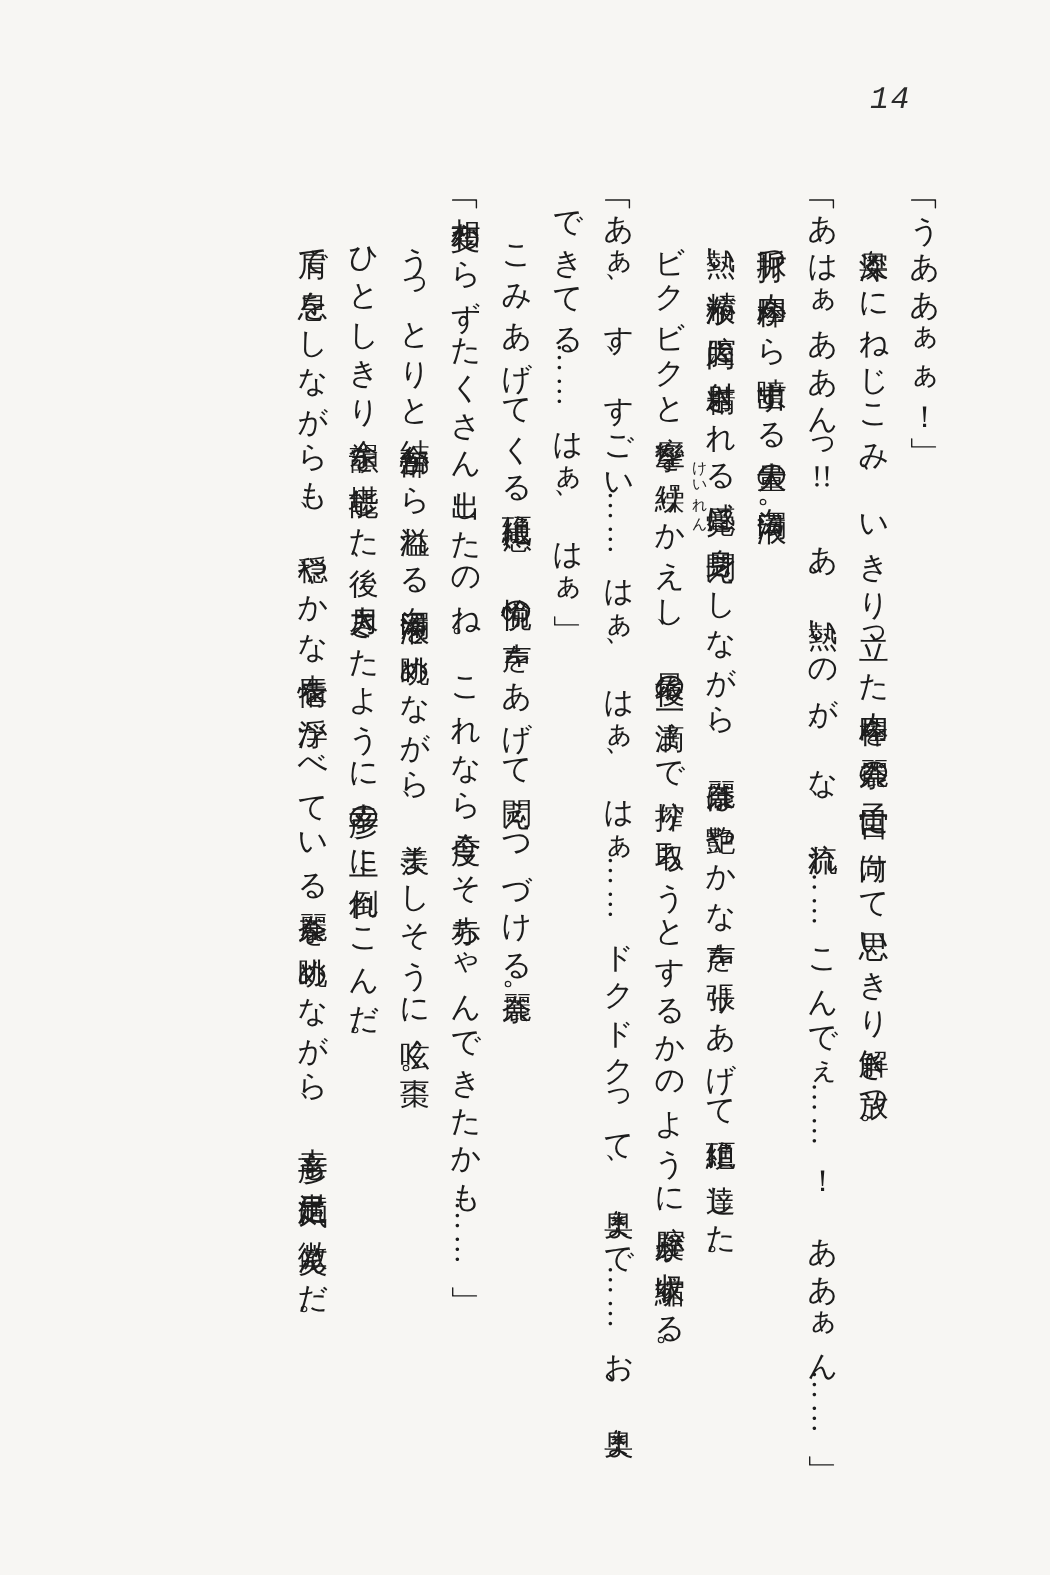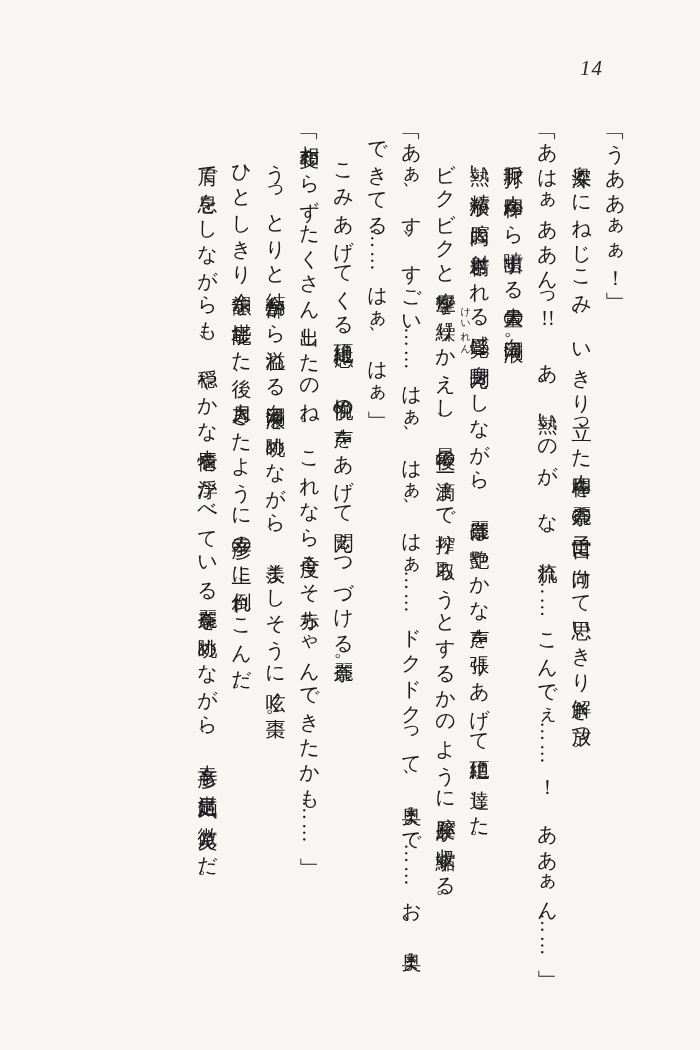--- a/index.html
+++ b/index.html
@@ -11,21 +11,21 @@
   .page {
     position: relative;
     width: 700px; height: 1050px;
     background: #f7f6f3;
     overflow: hidden;
     color: #1c1c1c;
   }
   .page-number {
     position: absolute;
     top: 56px; left: 580px;
-    font-family: Liberation Serif, serif;
+    font-family: Liberation Mono, monospace;
     font-style: italic;
     font-size: 21px;
     letter-spacing: 1px;
     color: #2b2b2b;
   }
   .text-block {
     position: absolute;
     top: 127px; right: 67px;
     height: 860px;
     writing-mode: vertical-rl;

